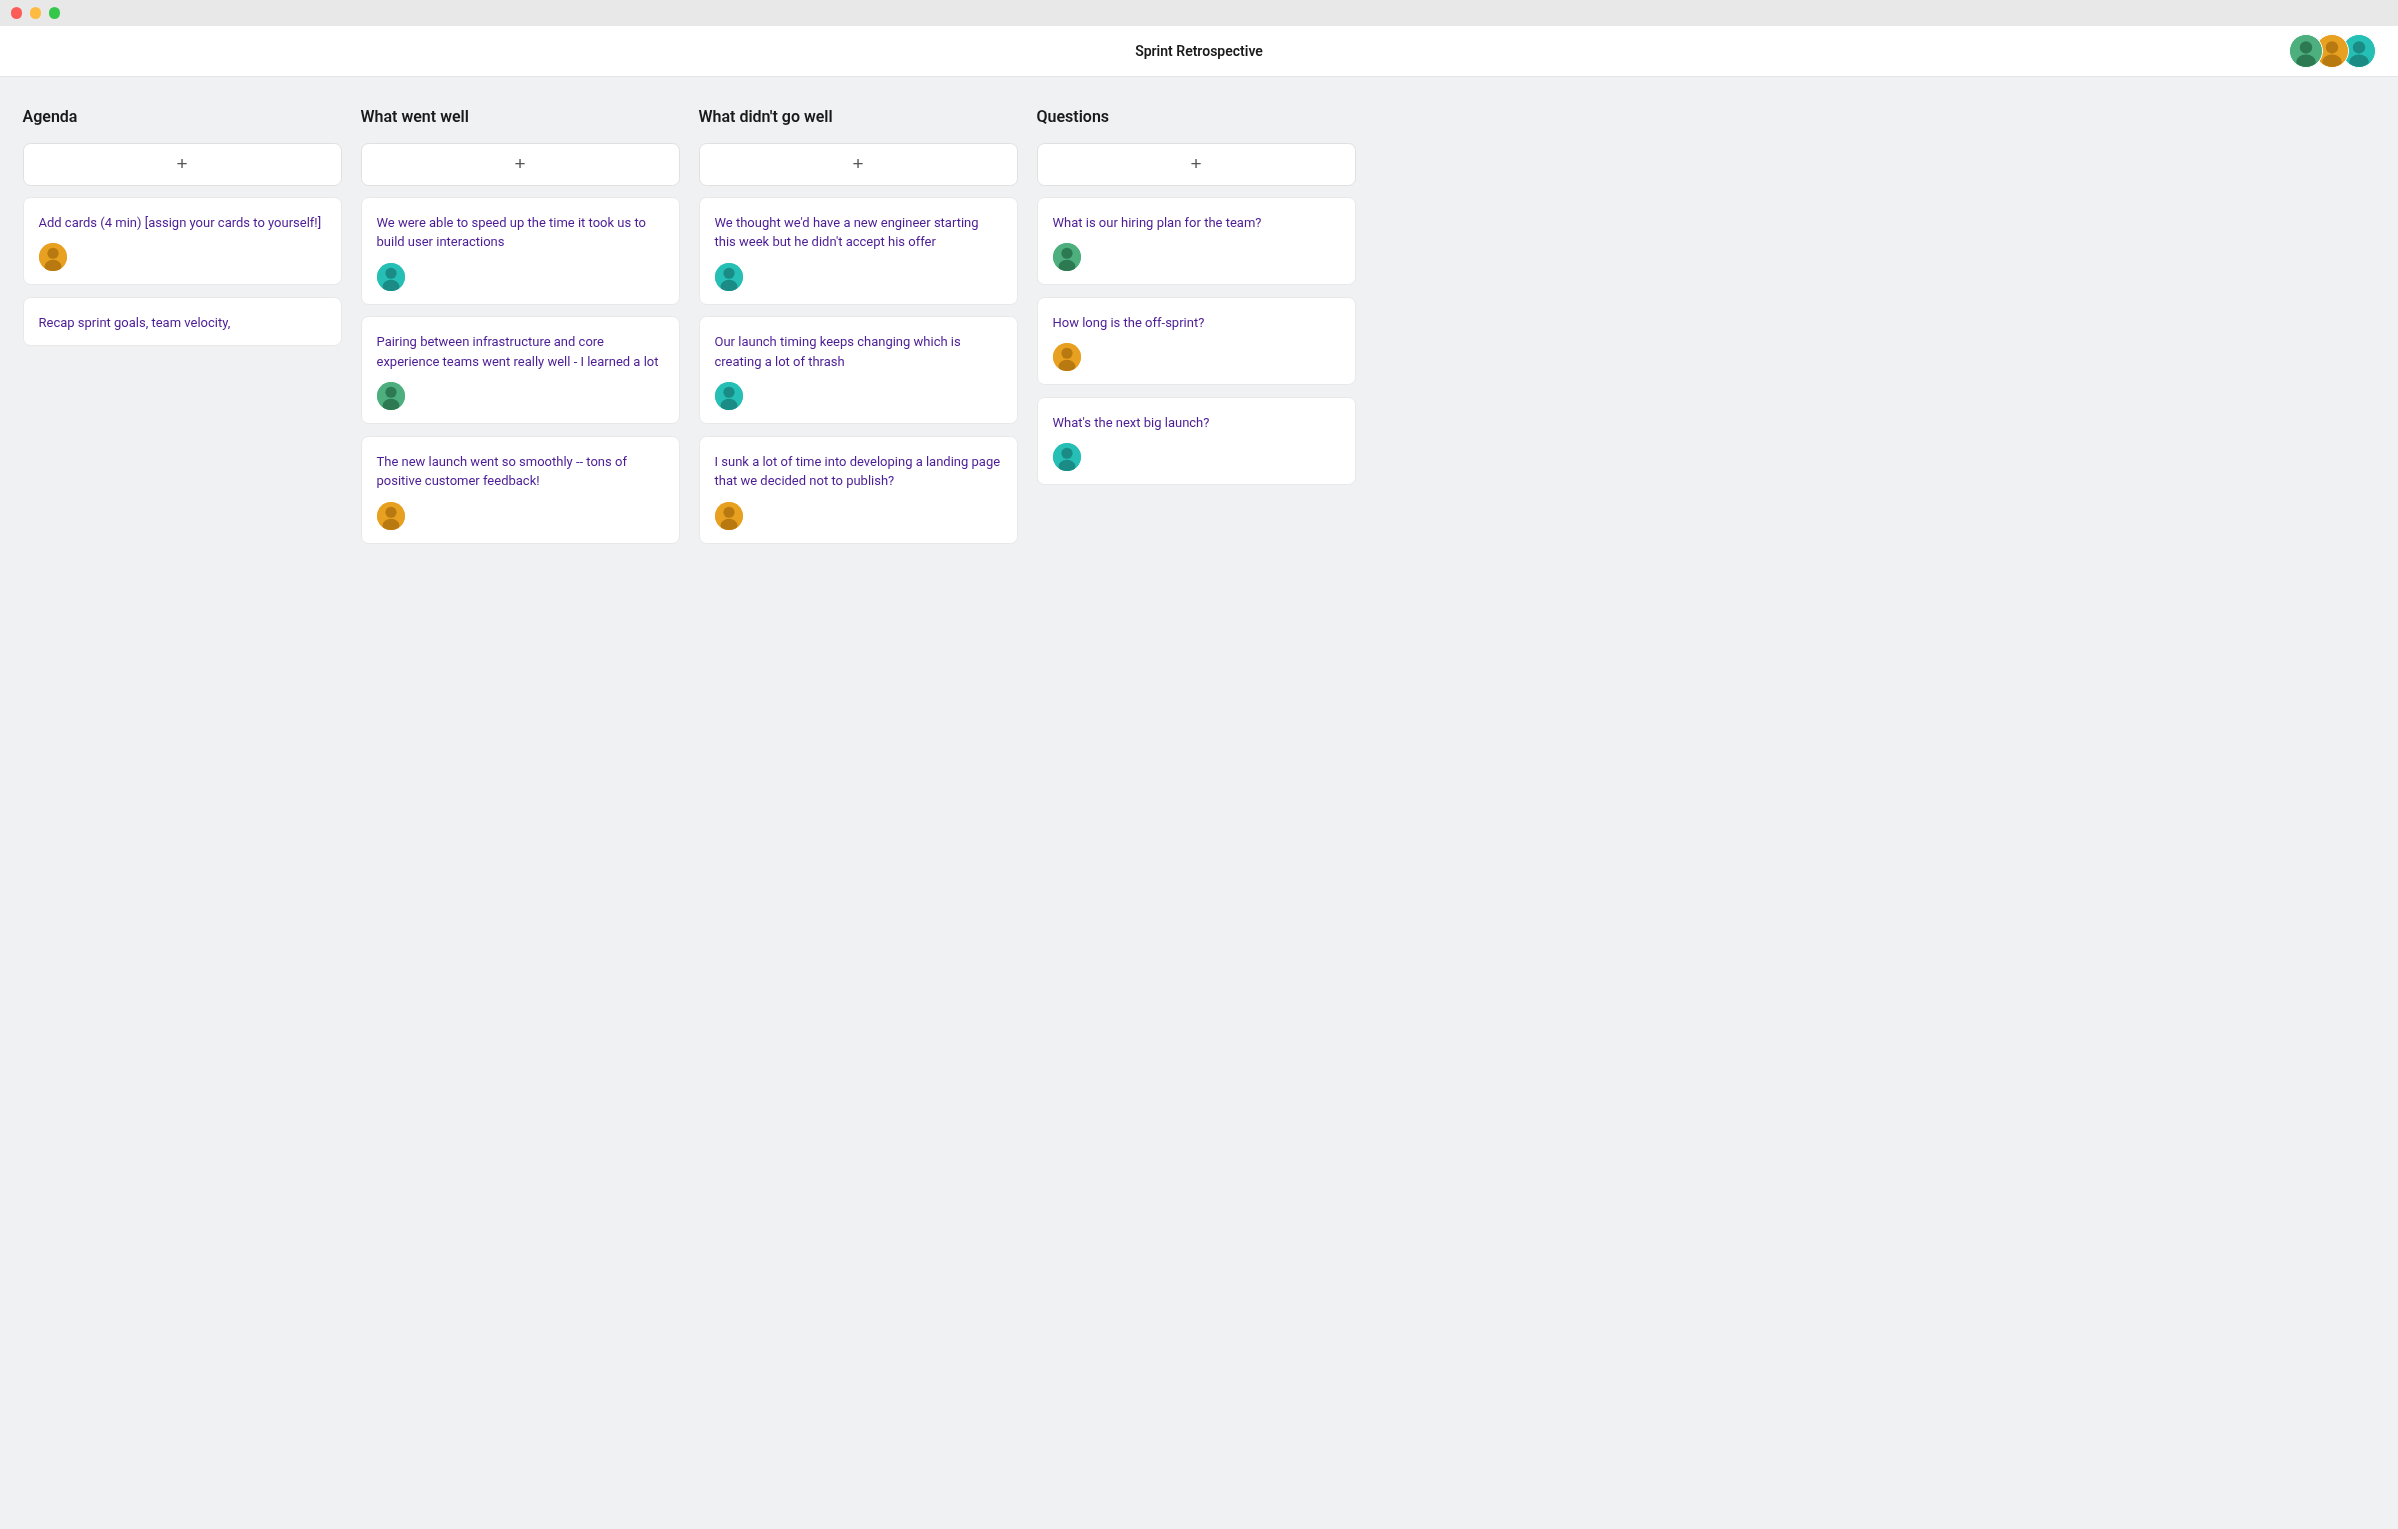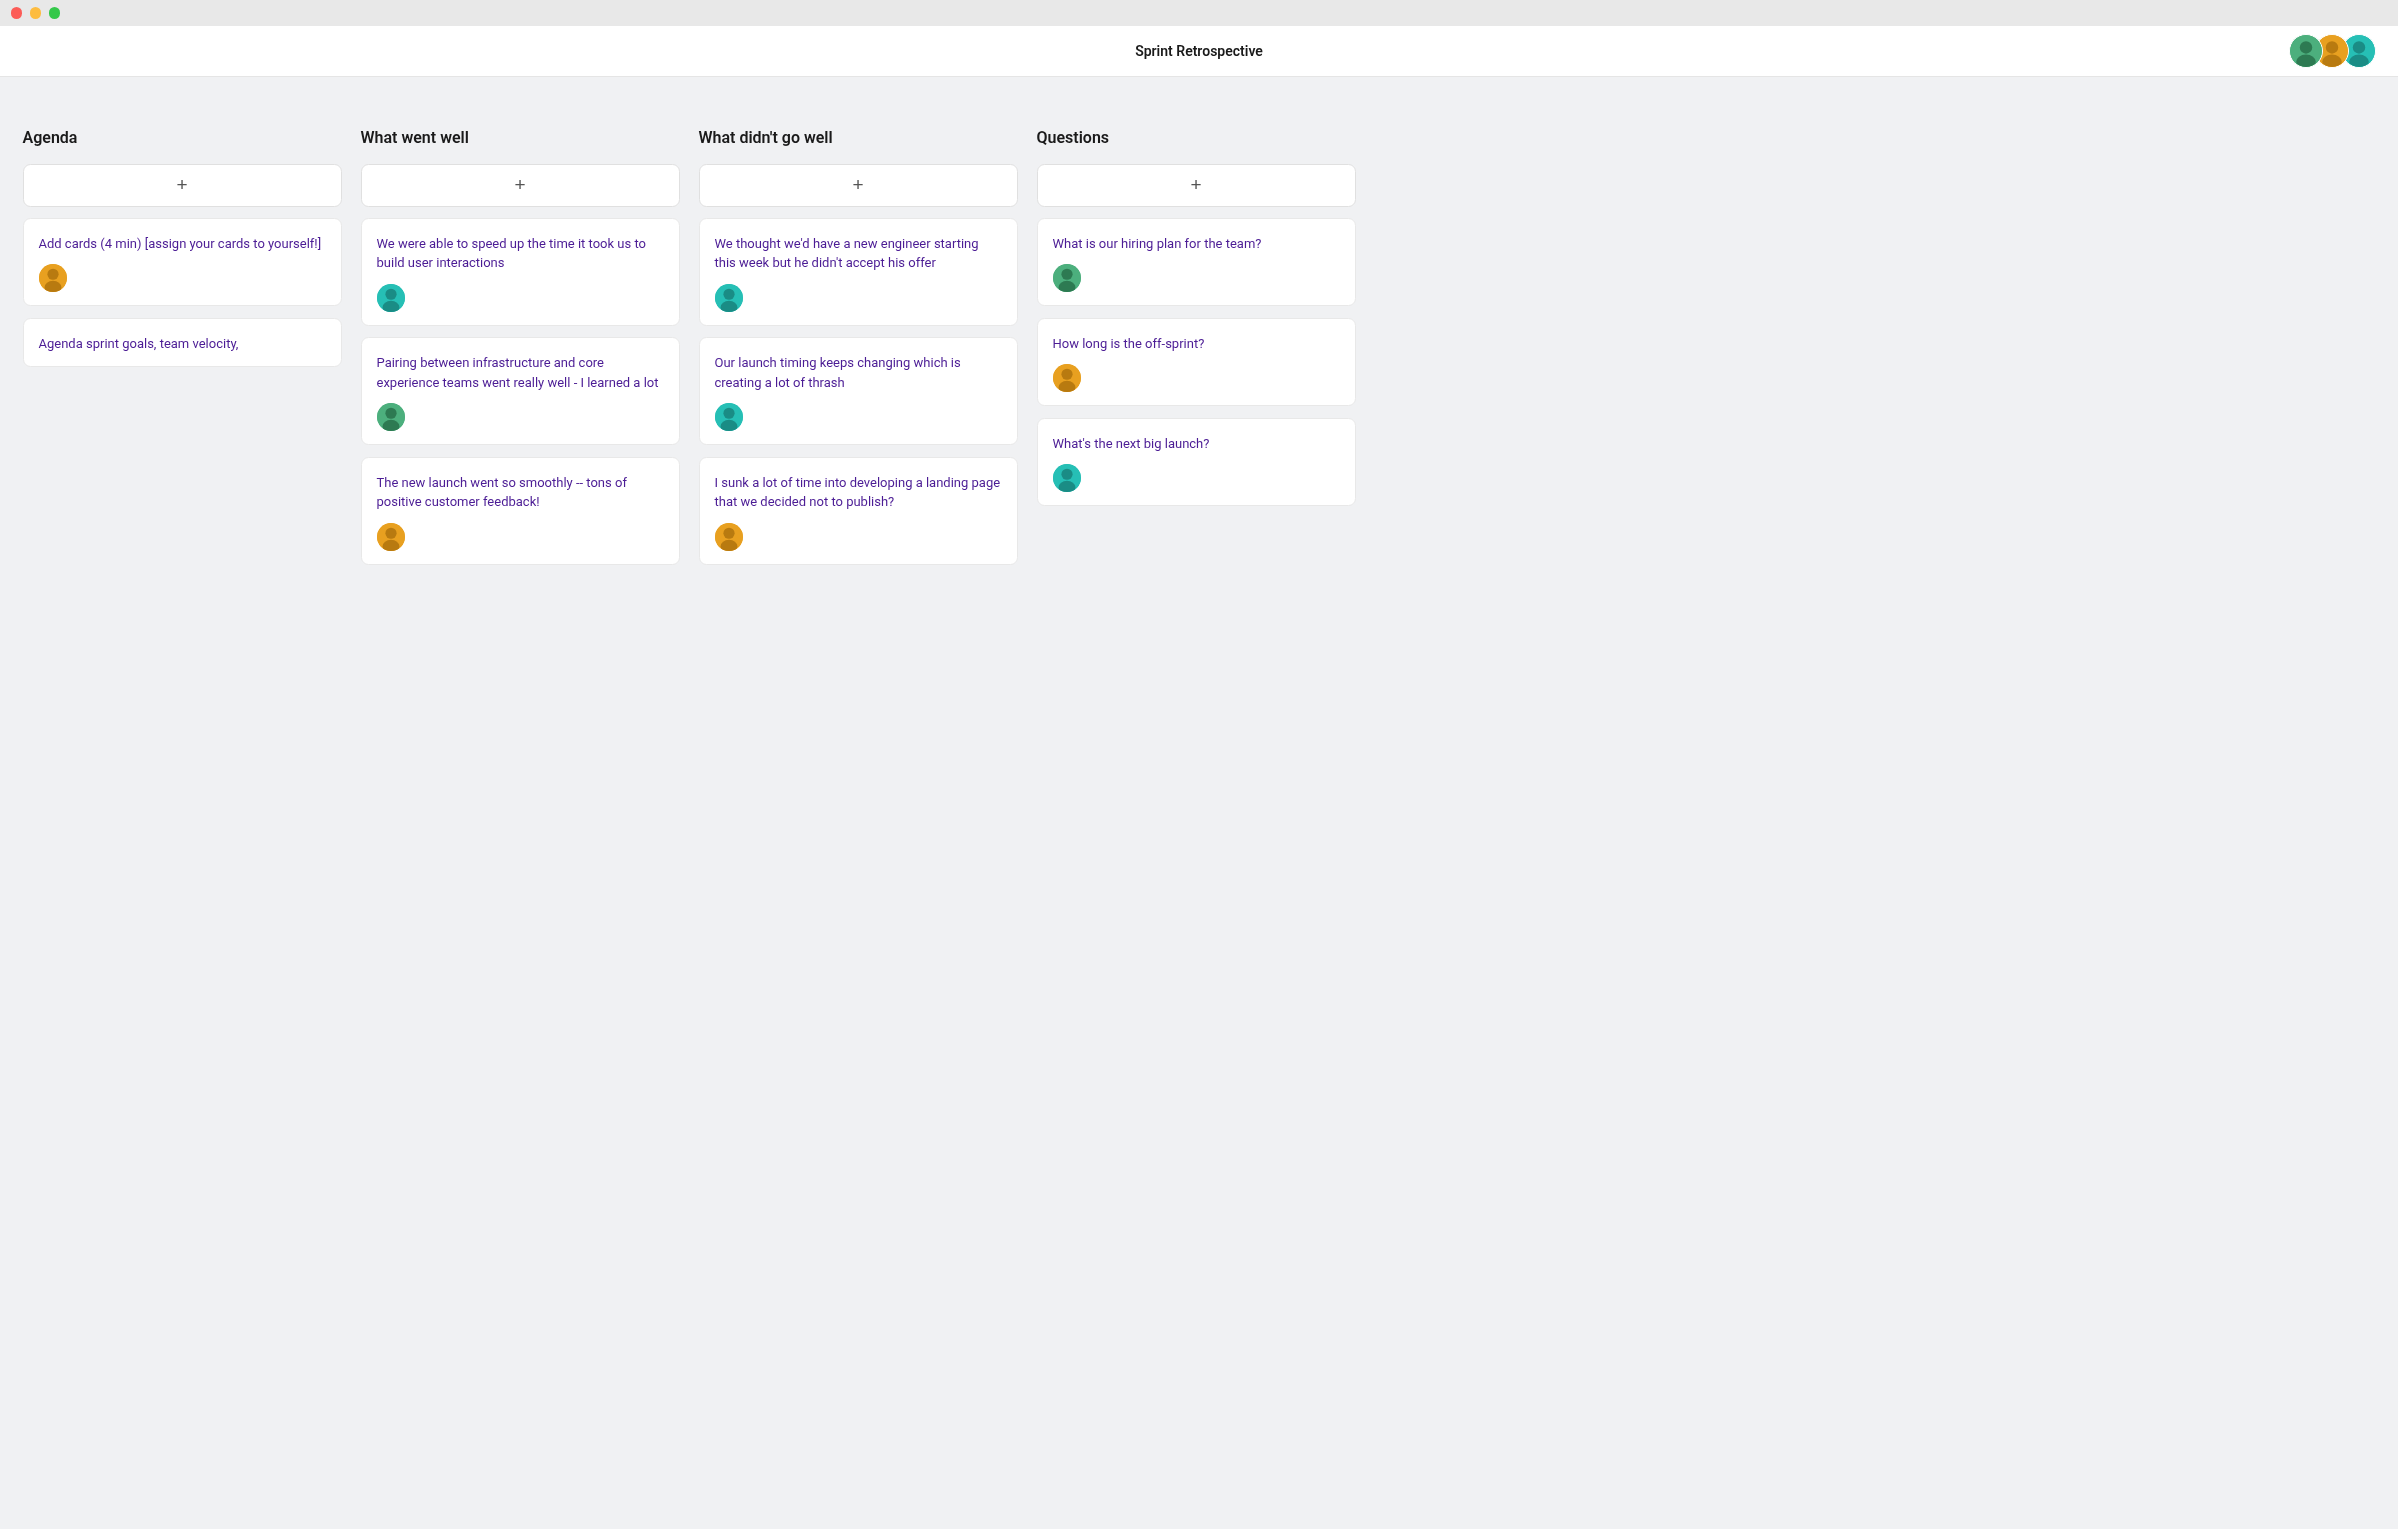--- a/index.html
+++ b/index.html
@@ -89,21 +89,20 @@
       overflow-x: auto;
     }
 
     .column {
       flex: 1;
       min-width: 262px;
       max-width: 319px;
       display: flex;
       flex-direction: column;
       gap: 11.2px;
-      margin-top: 21px;
     }
 
     .column-header {
       font-size: 16px;
       font-weight: 600;
       color: #1a1a1a;
       margin-bottom: 5.6px;
     }
 
     .add-card-btn {
@@ -194,21 +193,21 @@
             <circle cx="15" cy="11" r="6" fill="#b87a10"></circle>
             <ellipse cx="15" cy="25" rx="9" ry="7" fill="#b87a10"></ellipse>
           </svg>
       </div>
     </div>
 
 
 
 
     <div class="card">
-      <div class="card-text">Agenda sprint goals, team velocity,</div>
+      <div class="card-text">Recap sprint goals, team velocity,</div>
     </div>
   </div>
 
   <div class="column">
     <div class="column-header">What went well</div>
     <button class="add-card-btn">+</button>
 
 
     <div class="card">
       <div class="card-text">We were able to speed up the time it took us to build user interactions</div>

